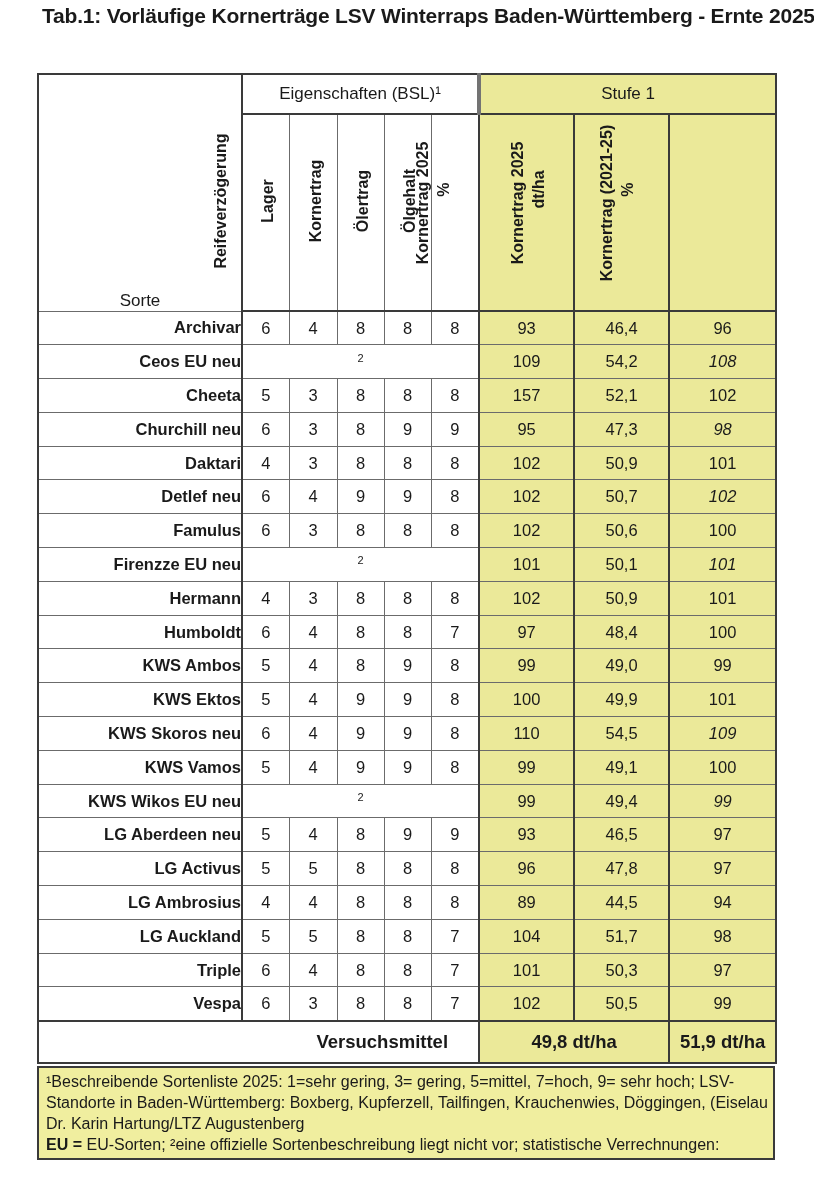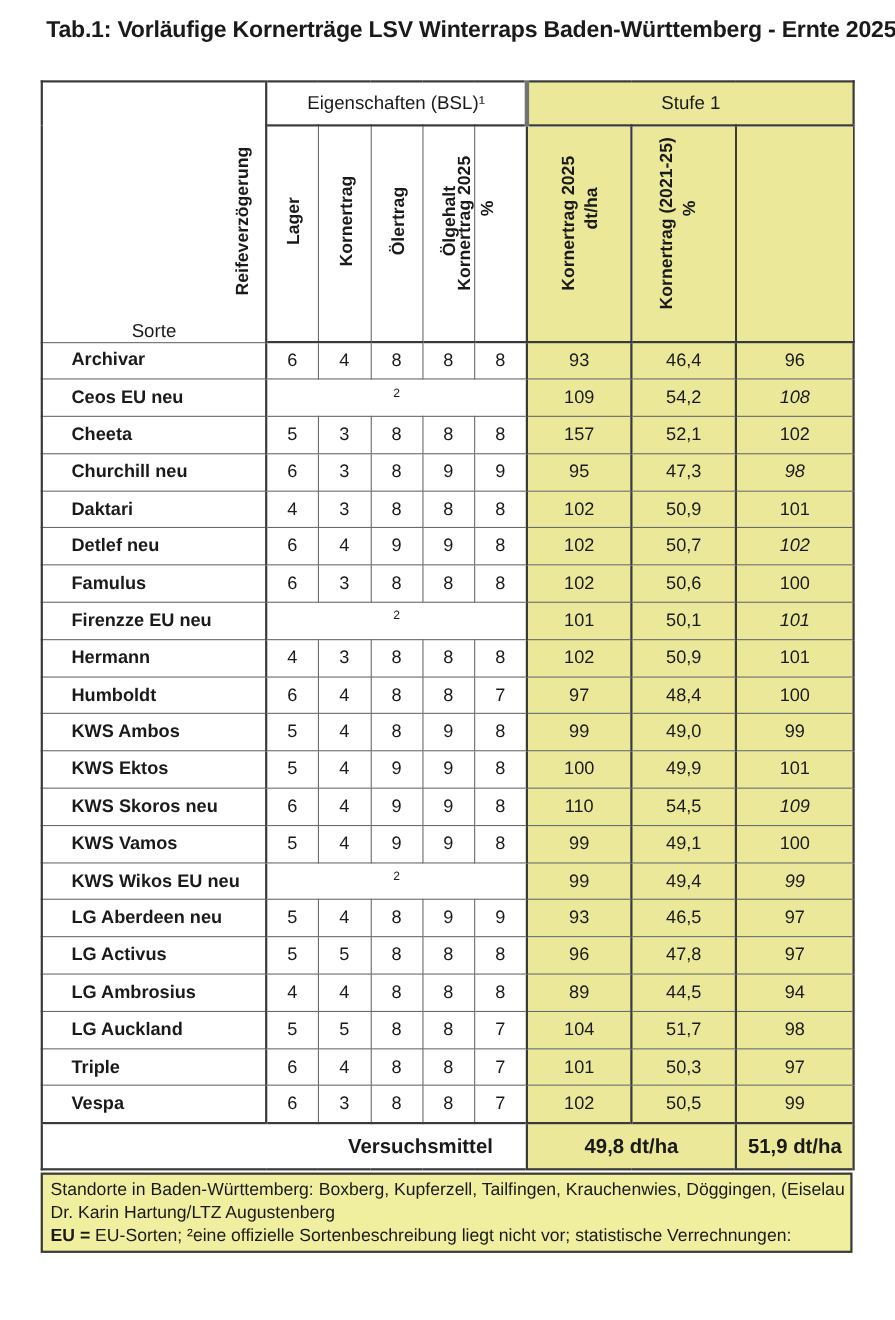--- a/index.html
+++ b/index.html
@@ -1,21 +1,21 @@
 <!DOCTYPE html>
 <html><head>
 <meta charset="utf-8">
 <style>
   html,body{margin:0;padding:0;background:#ffffff;}
   .page{
     position:relative;width:814px;height:1200px;overflow:hidden;
     font-family:"Liberation Sans","DejaVu Sans",sans-serif;color:#1a1a1a;background:#ffffff;
   }
   .title{
-    position:absolute;left:42px;top:16px;margin:0;
+    position:absolute;left:42px;top:4px;margin:0;
     font-size:21px;font-weight:bold;white-space:nowrap;letter-spacing:-0.2px;
   }
   table.tbl{
     position:absolute;left:37px;top:73px;
     width:738px;table-layout:fixed;border-collapse:collapse;
     border:2px solid #3a3a3a;
   }
   .tbl th,.tbl td{padding:0;font-weight:normal;}
   .hl{background:#ebe999;}
   
@@ -44,21 +44,21 @@
   }
   .rot1{line-height:45px;padding-left:12px;height:45px;}
   .rot2{display:flex;flex-direction:column;justify-content:center;gap:3px;padding-left:10px;}
   .h93{height:93px;}
   .h105{height:105px;}
   .rot2 .r2{padding-left:27px;}
   
   .datarow{height:33.8px;}
   .datarow td{border:1px solid #6b6b6b;font-size:16.5px;vertical-align:middle;}
   td.name{
-    text-align:left;padding-left:26px;font-weight:bold;
+    text-align:right;padding-left:26px;font-weight:bold;
     border-right:2px solid #3a3a3a !important;
   }
   td.num{text-align:center;}
   td.stufe{border-left:2px solid #3a3a3a;border-right:2px solid #3a3a3a;}
   td.merged{text-align:center;}
   .sup{font-size:11px;vertical-align:6px;}
   .it{font-style:italic;margin-top:14px;}
   .bd{font-weight:bold;}
   
   .frow td{height:40px;border-top:2px solid #3a3a3a;font-size:18.5px;font-weight:bold;vertical-align:middle;}
@@ -357,18 +357,19 @@
     <tfoot>
       <tr class="frow">
         <td class="flabel" colspan="6">Versuchsmittel</td>
         <td class="fval hl" colspan="2">49,8 dt/ha</td>
         <td class="fval hl">51,9 dt/ha</td>
       </tr>
     </tfoot>
   </table>
 
   <div class="footnote">
+    <div class="fl"><span>¹Beschreibende Sortenliste 2025: 1=sehr gering, 3= gering, 5=mittel, 7=hoch, 9= sehr hoch; LSV-</span></div>
     <div class="fl"><span>Standorte in Baden-Württemberg: Boxberg, Kupferzell, Tailfingen, Krauchenwies, Döggingen, (Eiselau</span></div>
     <div class="fl"><span>Dr. Karin Hartung/LTZ Augustenberg</span></div>
     <div class="fl"><span class="bd">EU =</span><span> EU-Sorten; ²eine offizielle Sortenbeschreibung liegt nicht vor; statistische Verrechnungen:</span></div>
   </div>
 
 </div>
 
 </body></html>

